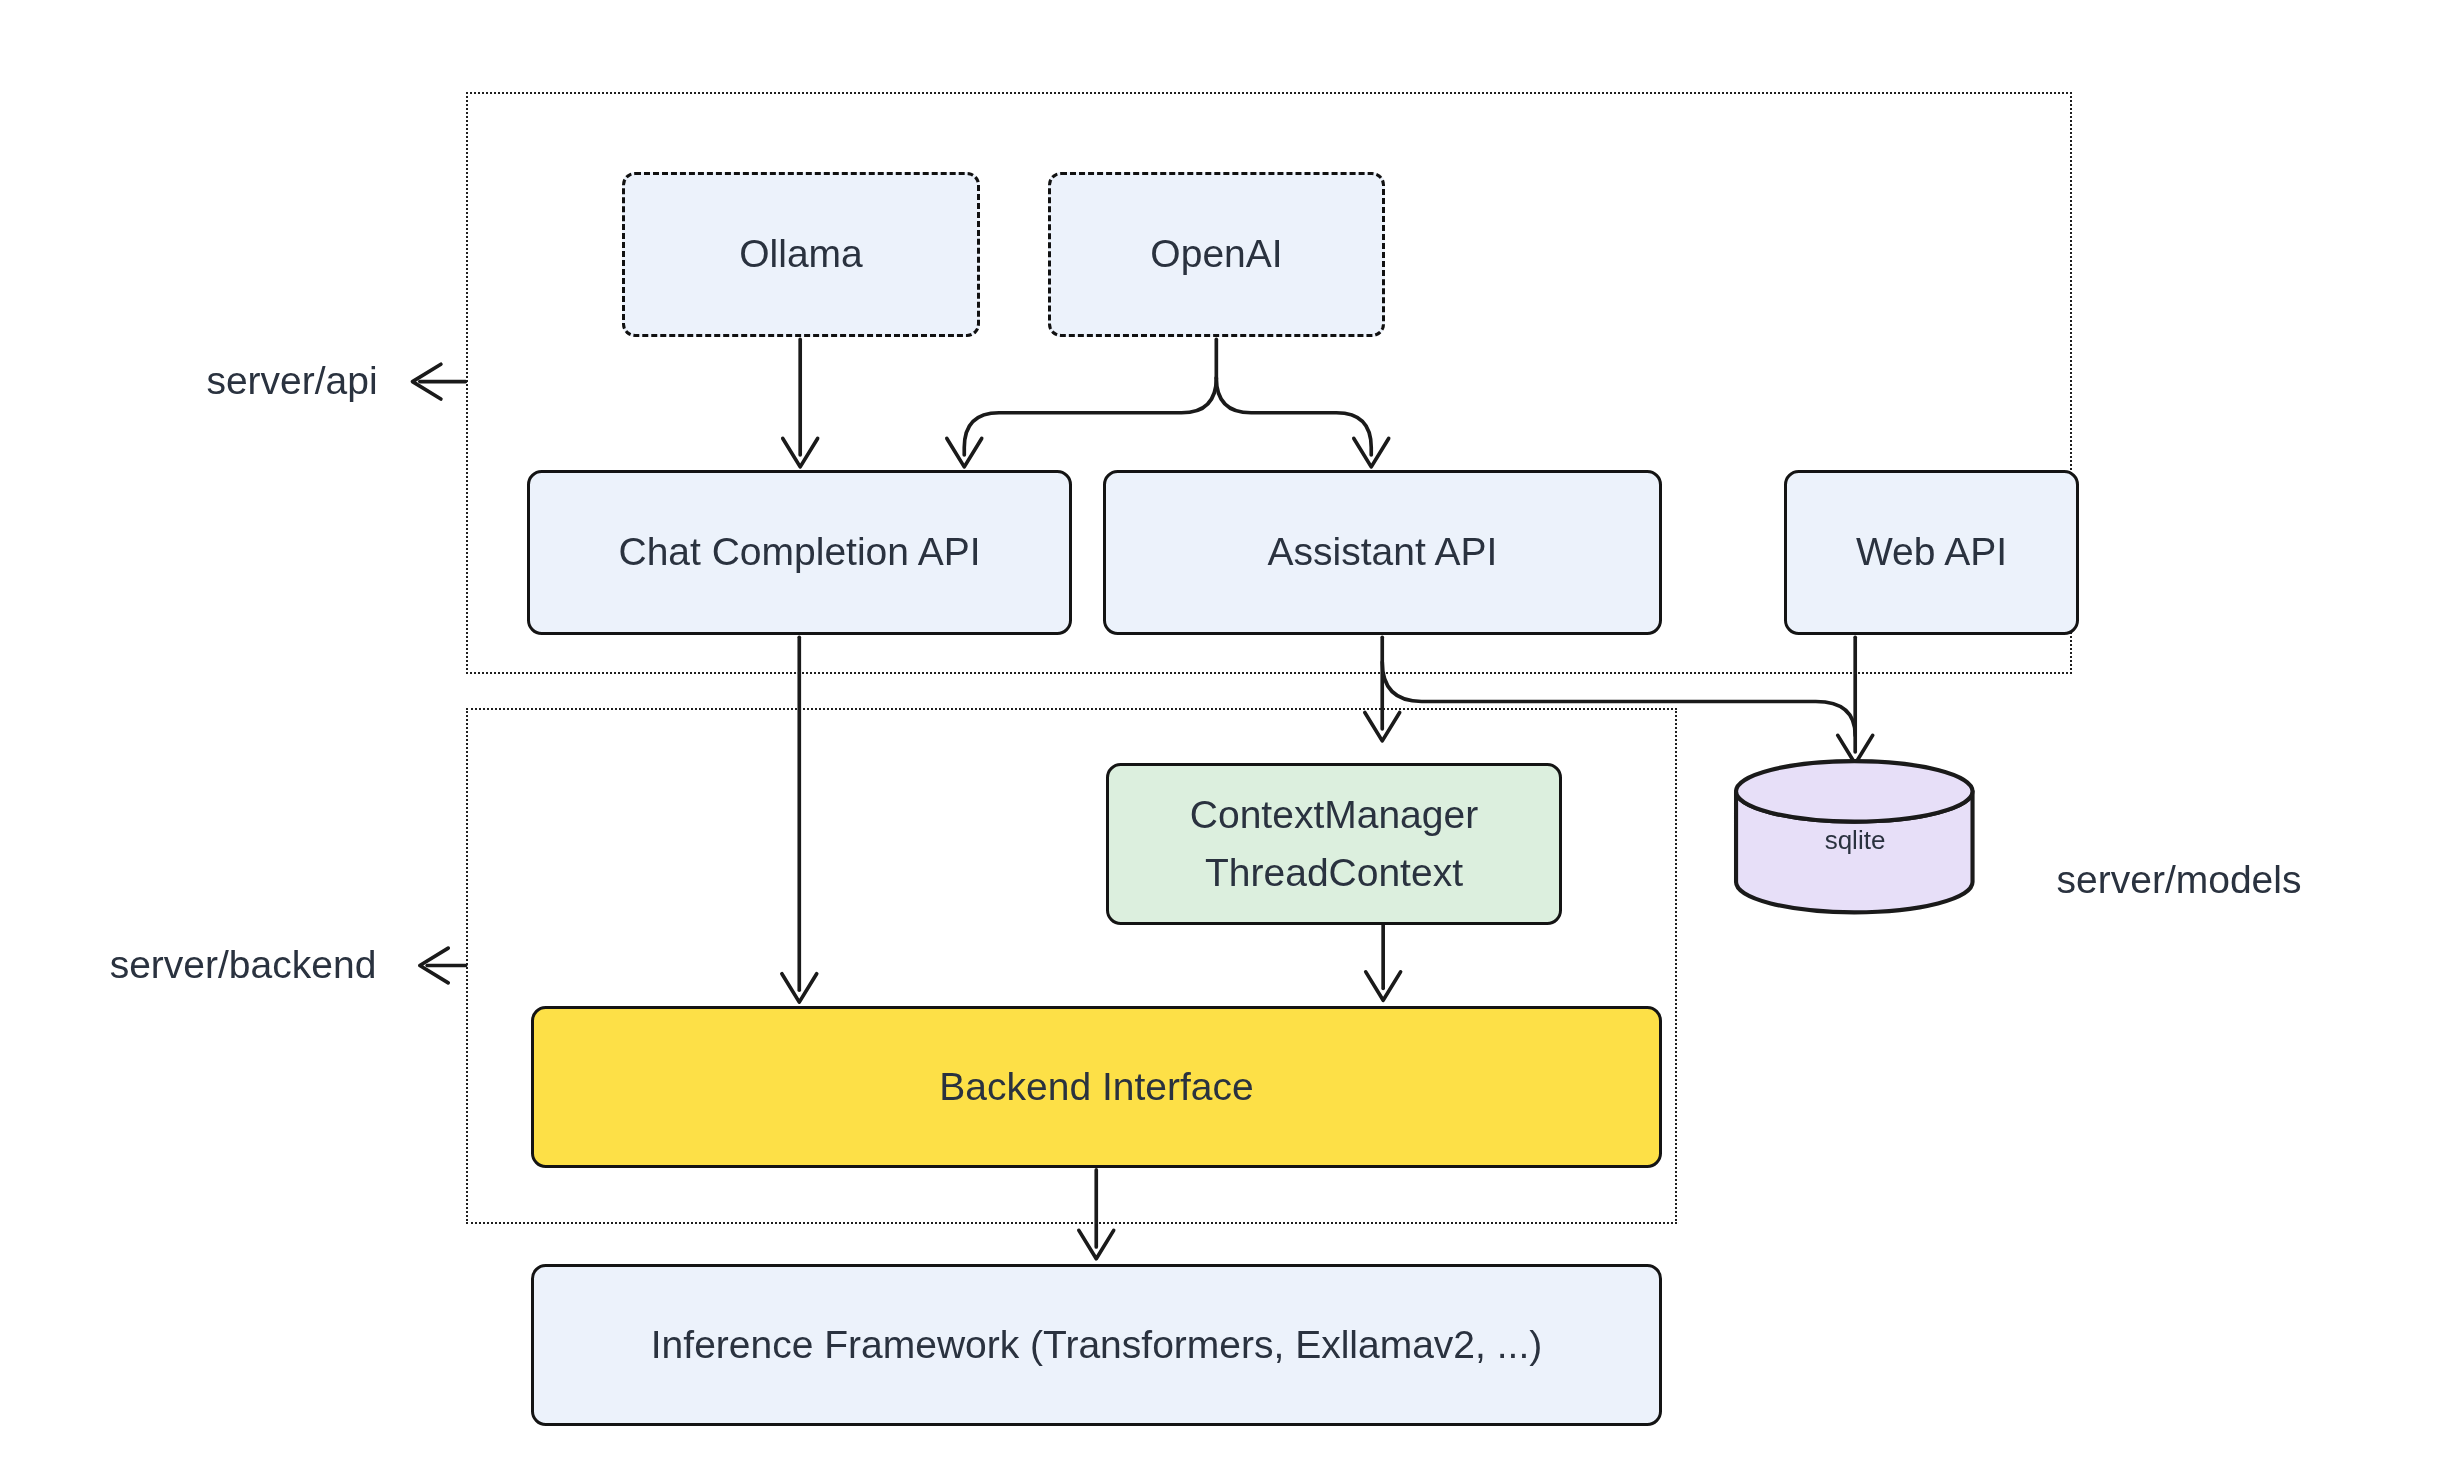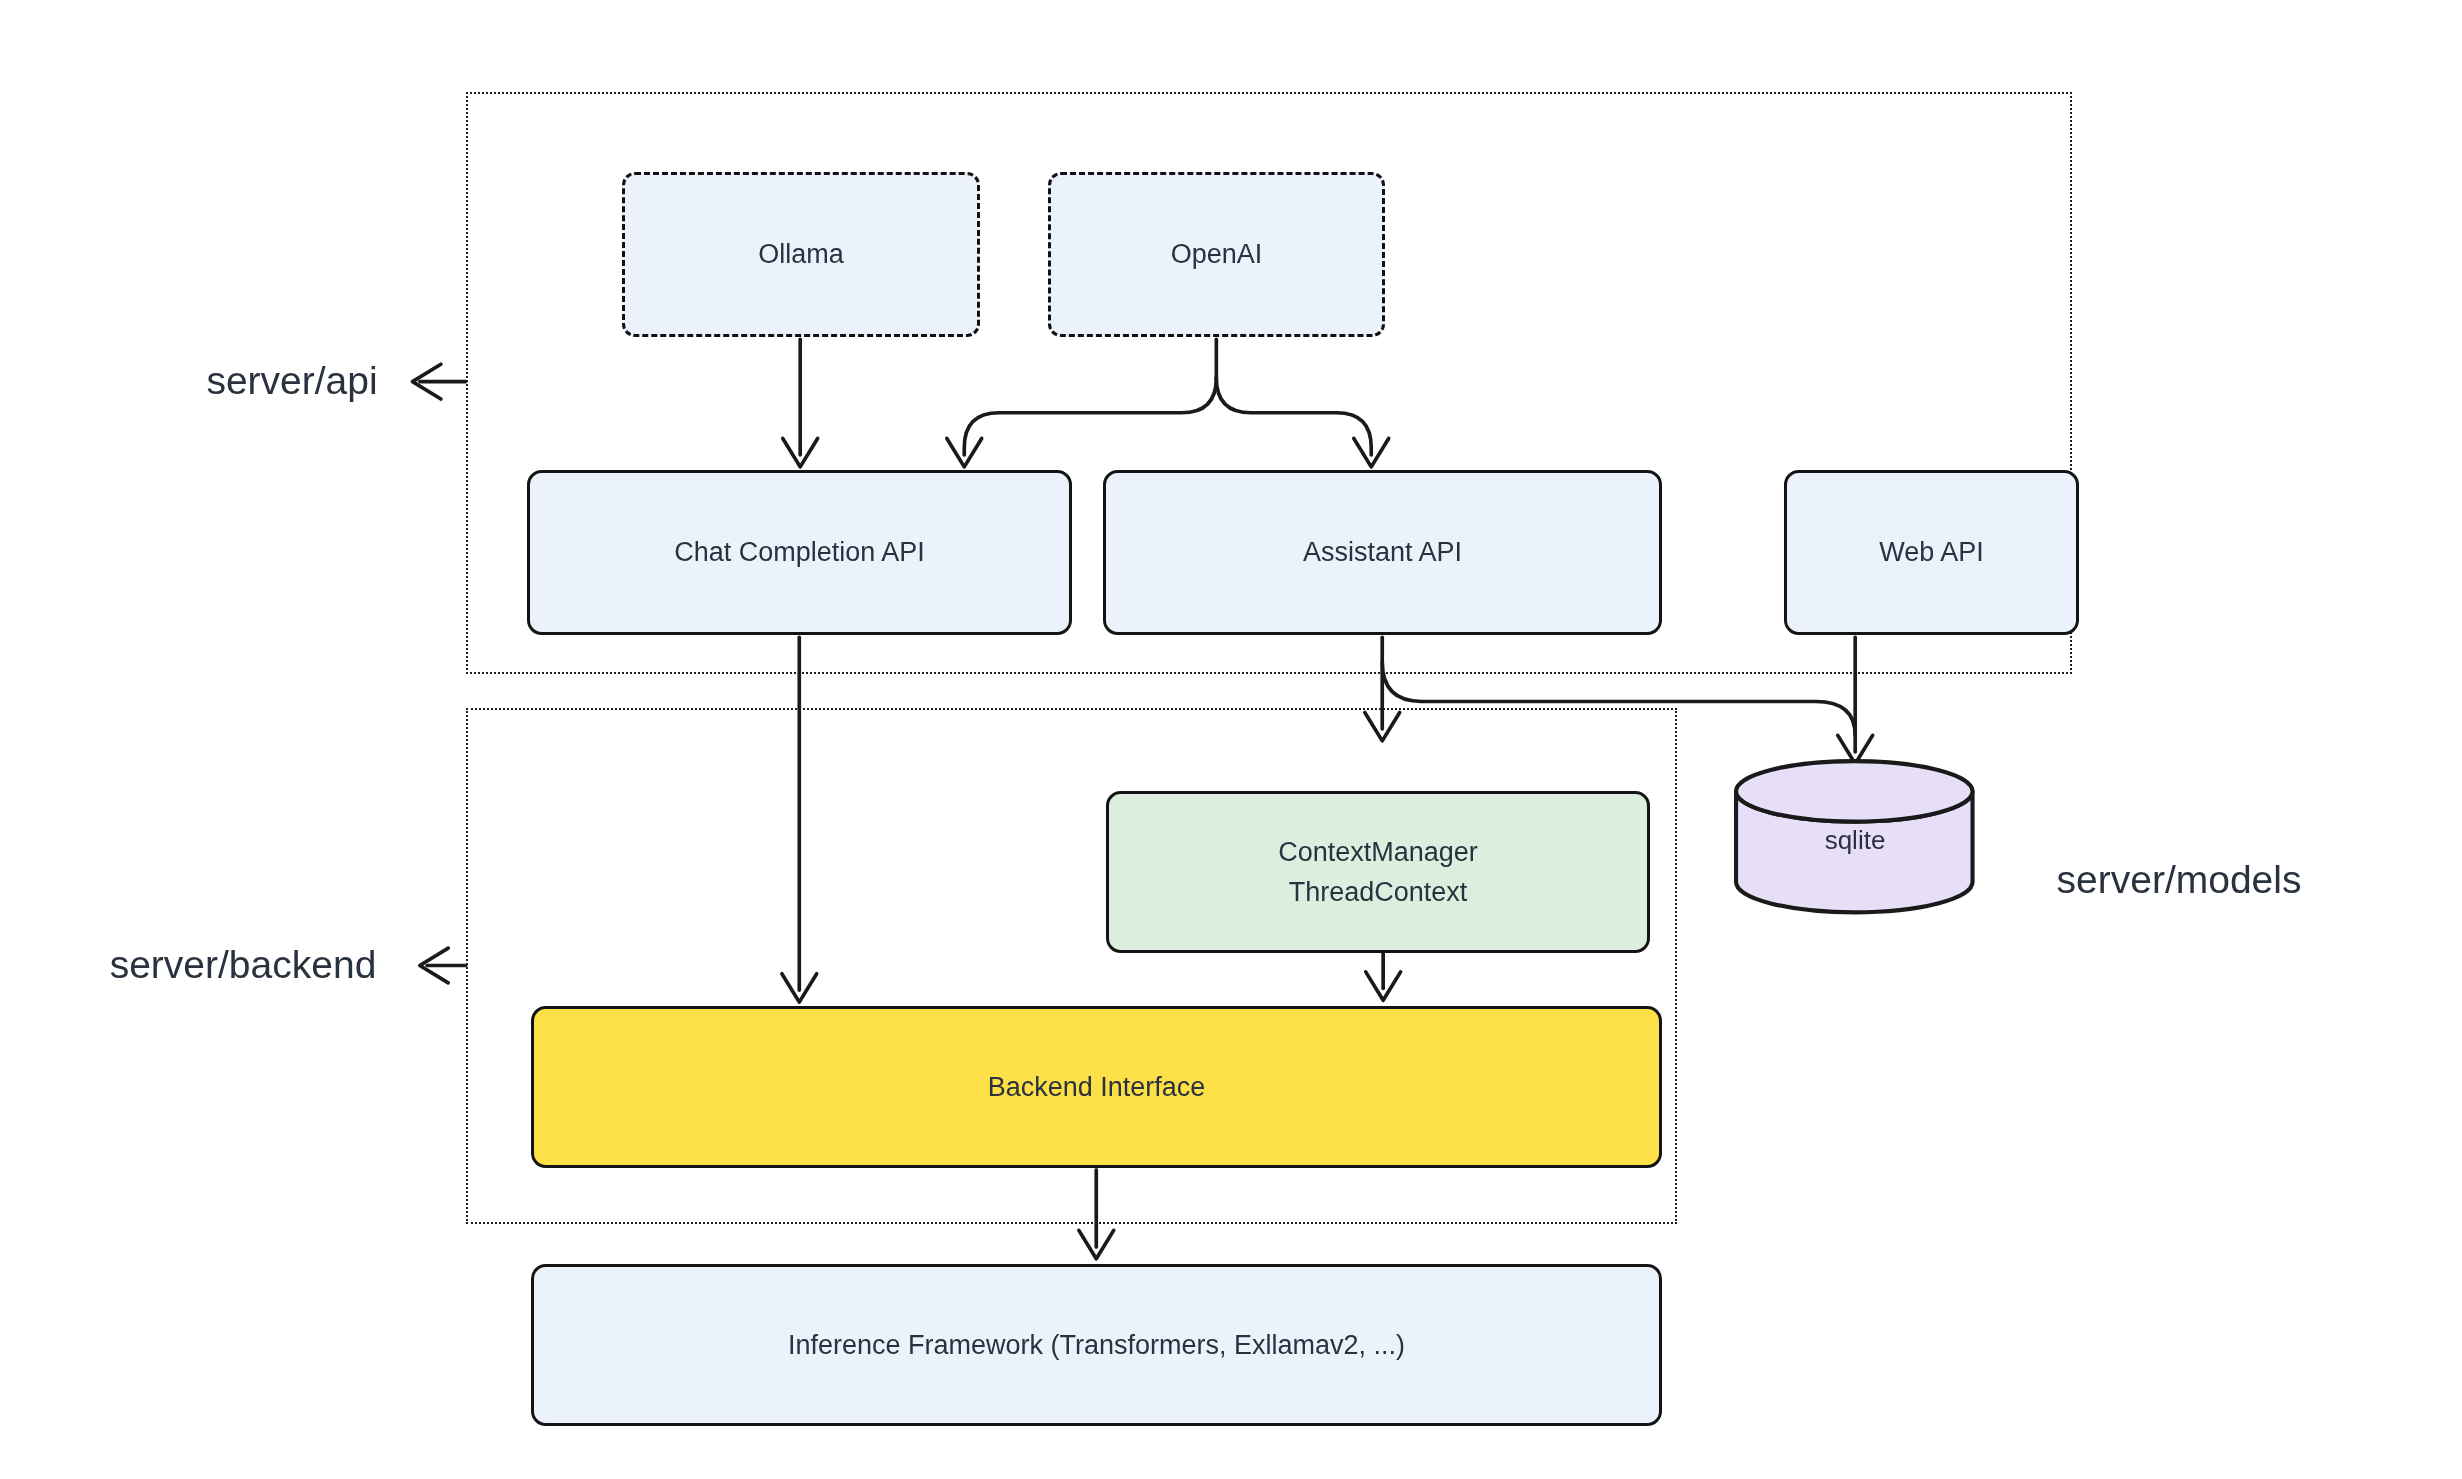--- a/index.html
+++ b/index.html
@@ -16,21 +16,21 @@
     position:absolute;
     border:2.8px dotted #1f1f1f;
     background:transparent;
   }
   .node{
     position:absolute;
     border:3.7px solid #141414;
     border-radius:14.7px;
     display:flex;align-items:center;justify-content:center;
     text-align:center;
-    font-size:27px;line-height:1.5;
+    font-size:39px;line-height:1.5;
     box-sizing:border-box;
   }
   .node.dashed{border:3.7px dashed #111111;border-radius:13px;}
   .fill-blue{background:#ECF2FB;}
   .fill-green{background:#DCEFDE;}
   .fill-yellow{background:#fde047;}
   .freelabel{
     position:absolute;
     transform:translate(-50%,-50%);
     white-space:nowrap;
@@ -126,21 +126,21 @@
   </div>
 
   <div class="node fill-blue" style="left:1103px;top:470px;width:559px;height:165px;">
     <span>Assistant API</span>
   </div>
 
   <div class="node fill-blue" style="left:1784px;top:470px;width:295px;height:165px;">
     <span>Web API</span>
   </div>
 
-  <div class="node fill-green" style="left:1106px;top:791px;width:544px;height:162px;">
+  <div class="node fill-green" style="left:1106px;top:763px;width:456px;height:162px;">
     <span class="two-line">
       <span>ContextManager</span>
       <span>ThreadContext</span>
     </span>
   </div>
 
   <div class="node fill-yellow" style="left:531px;top:1006px;width:1131px;height:162px;">
     <span>Backend Interface</span>
   </div>
 

